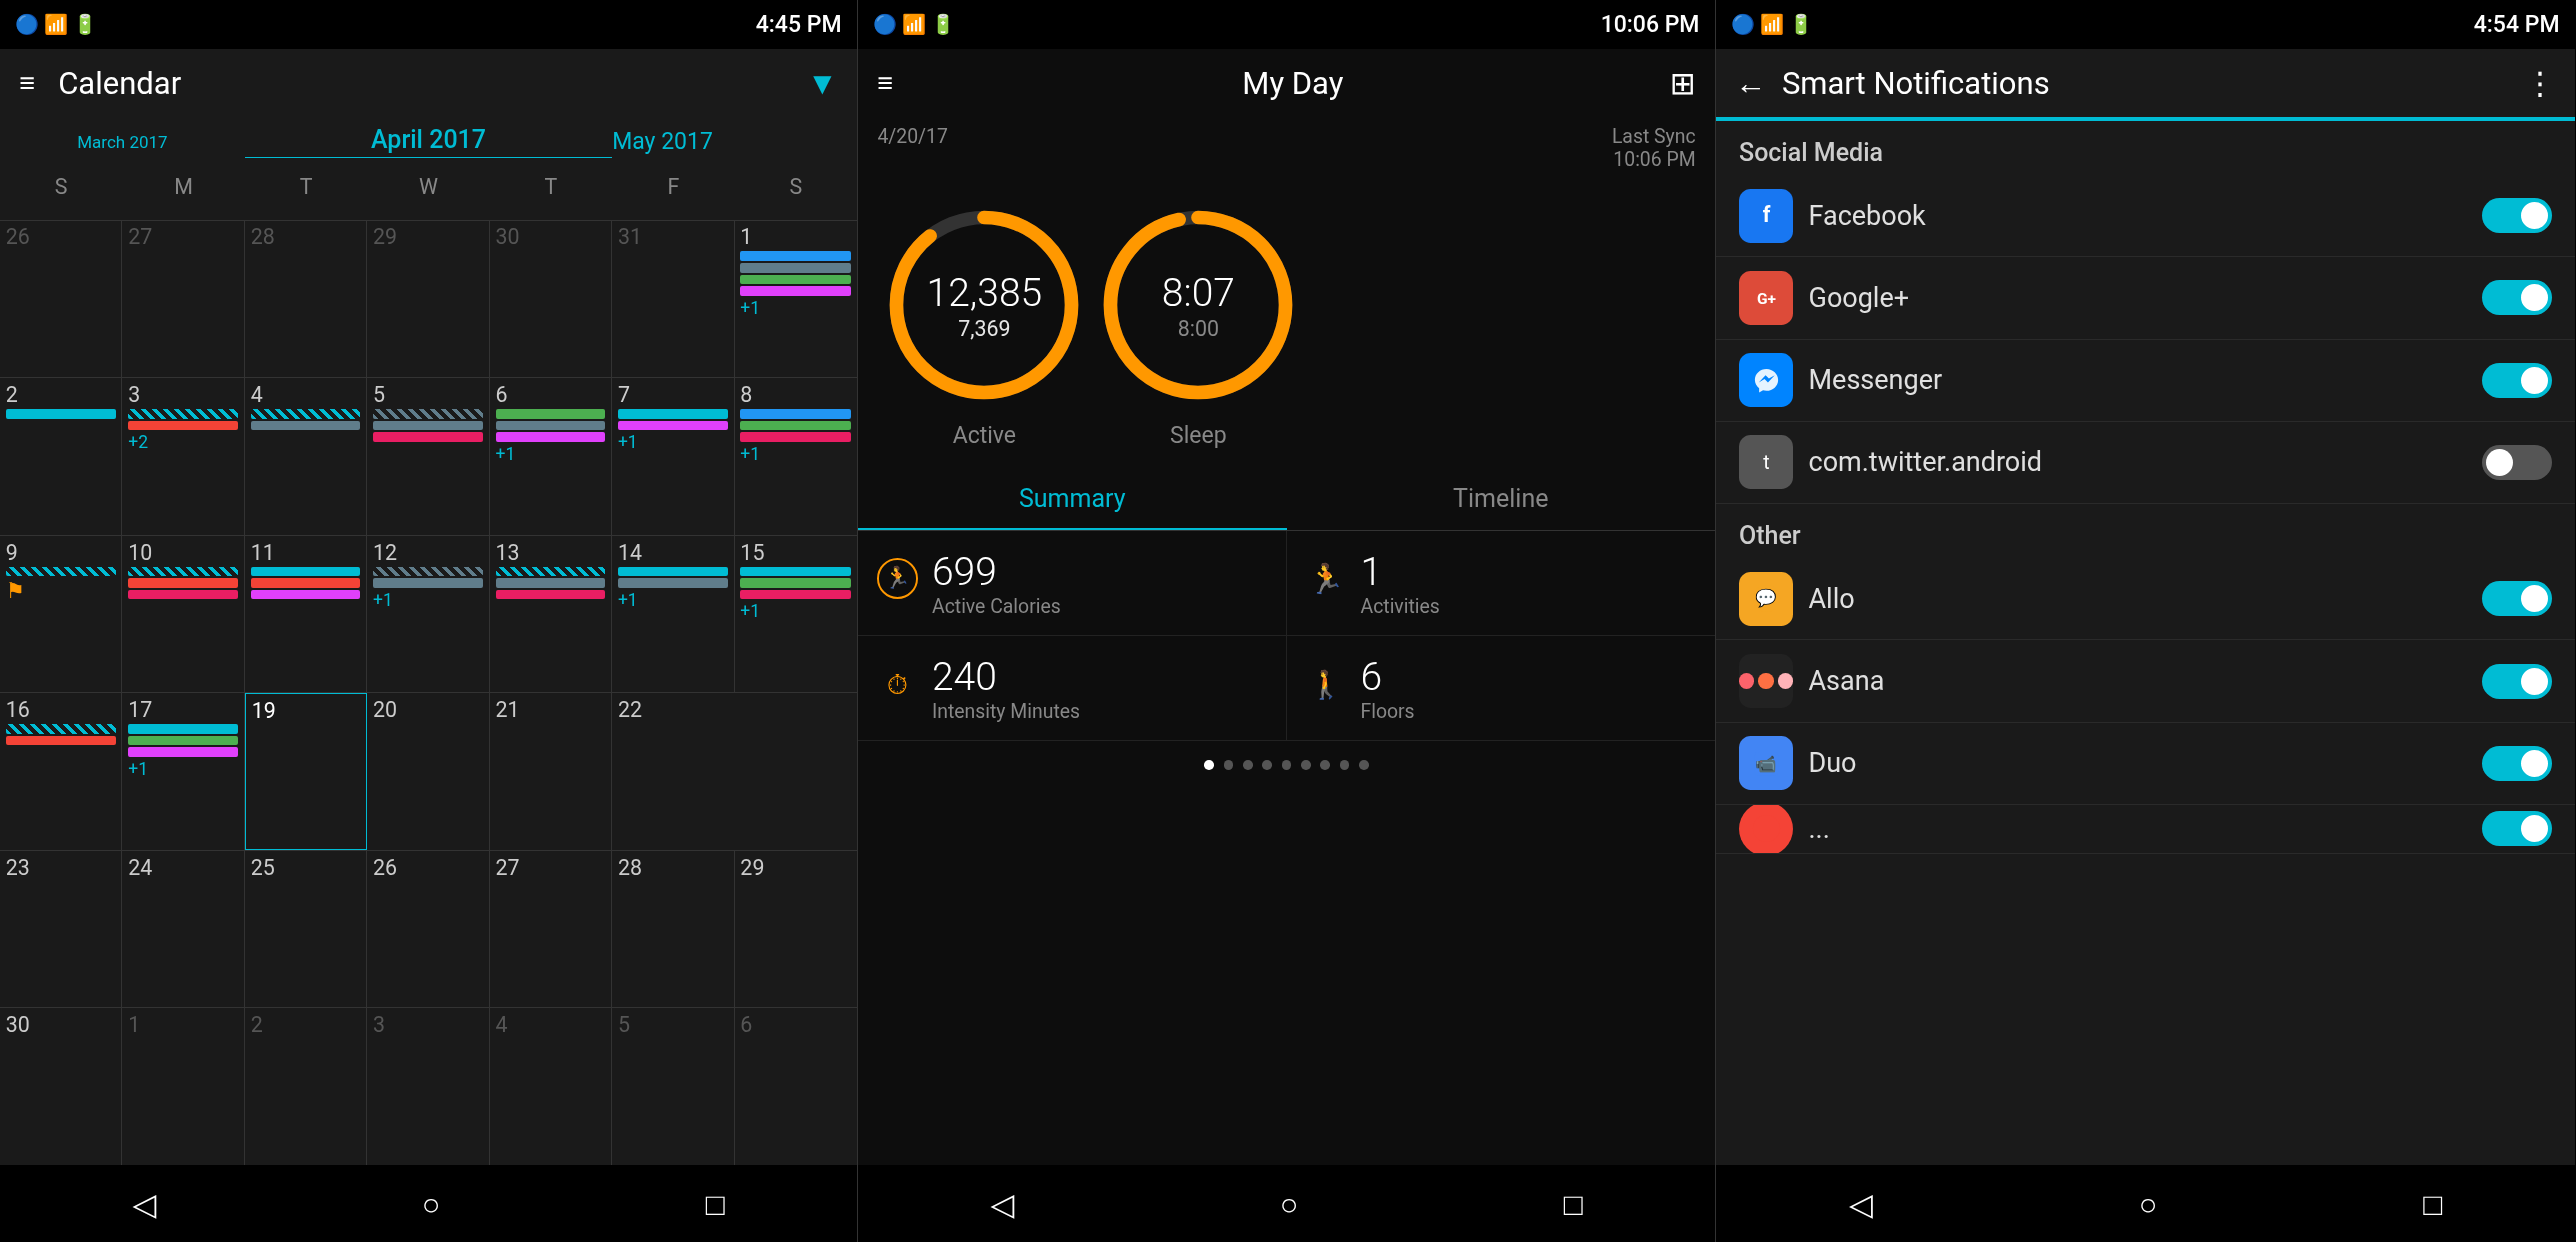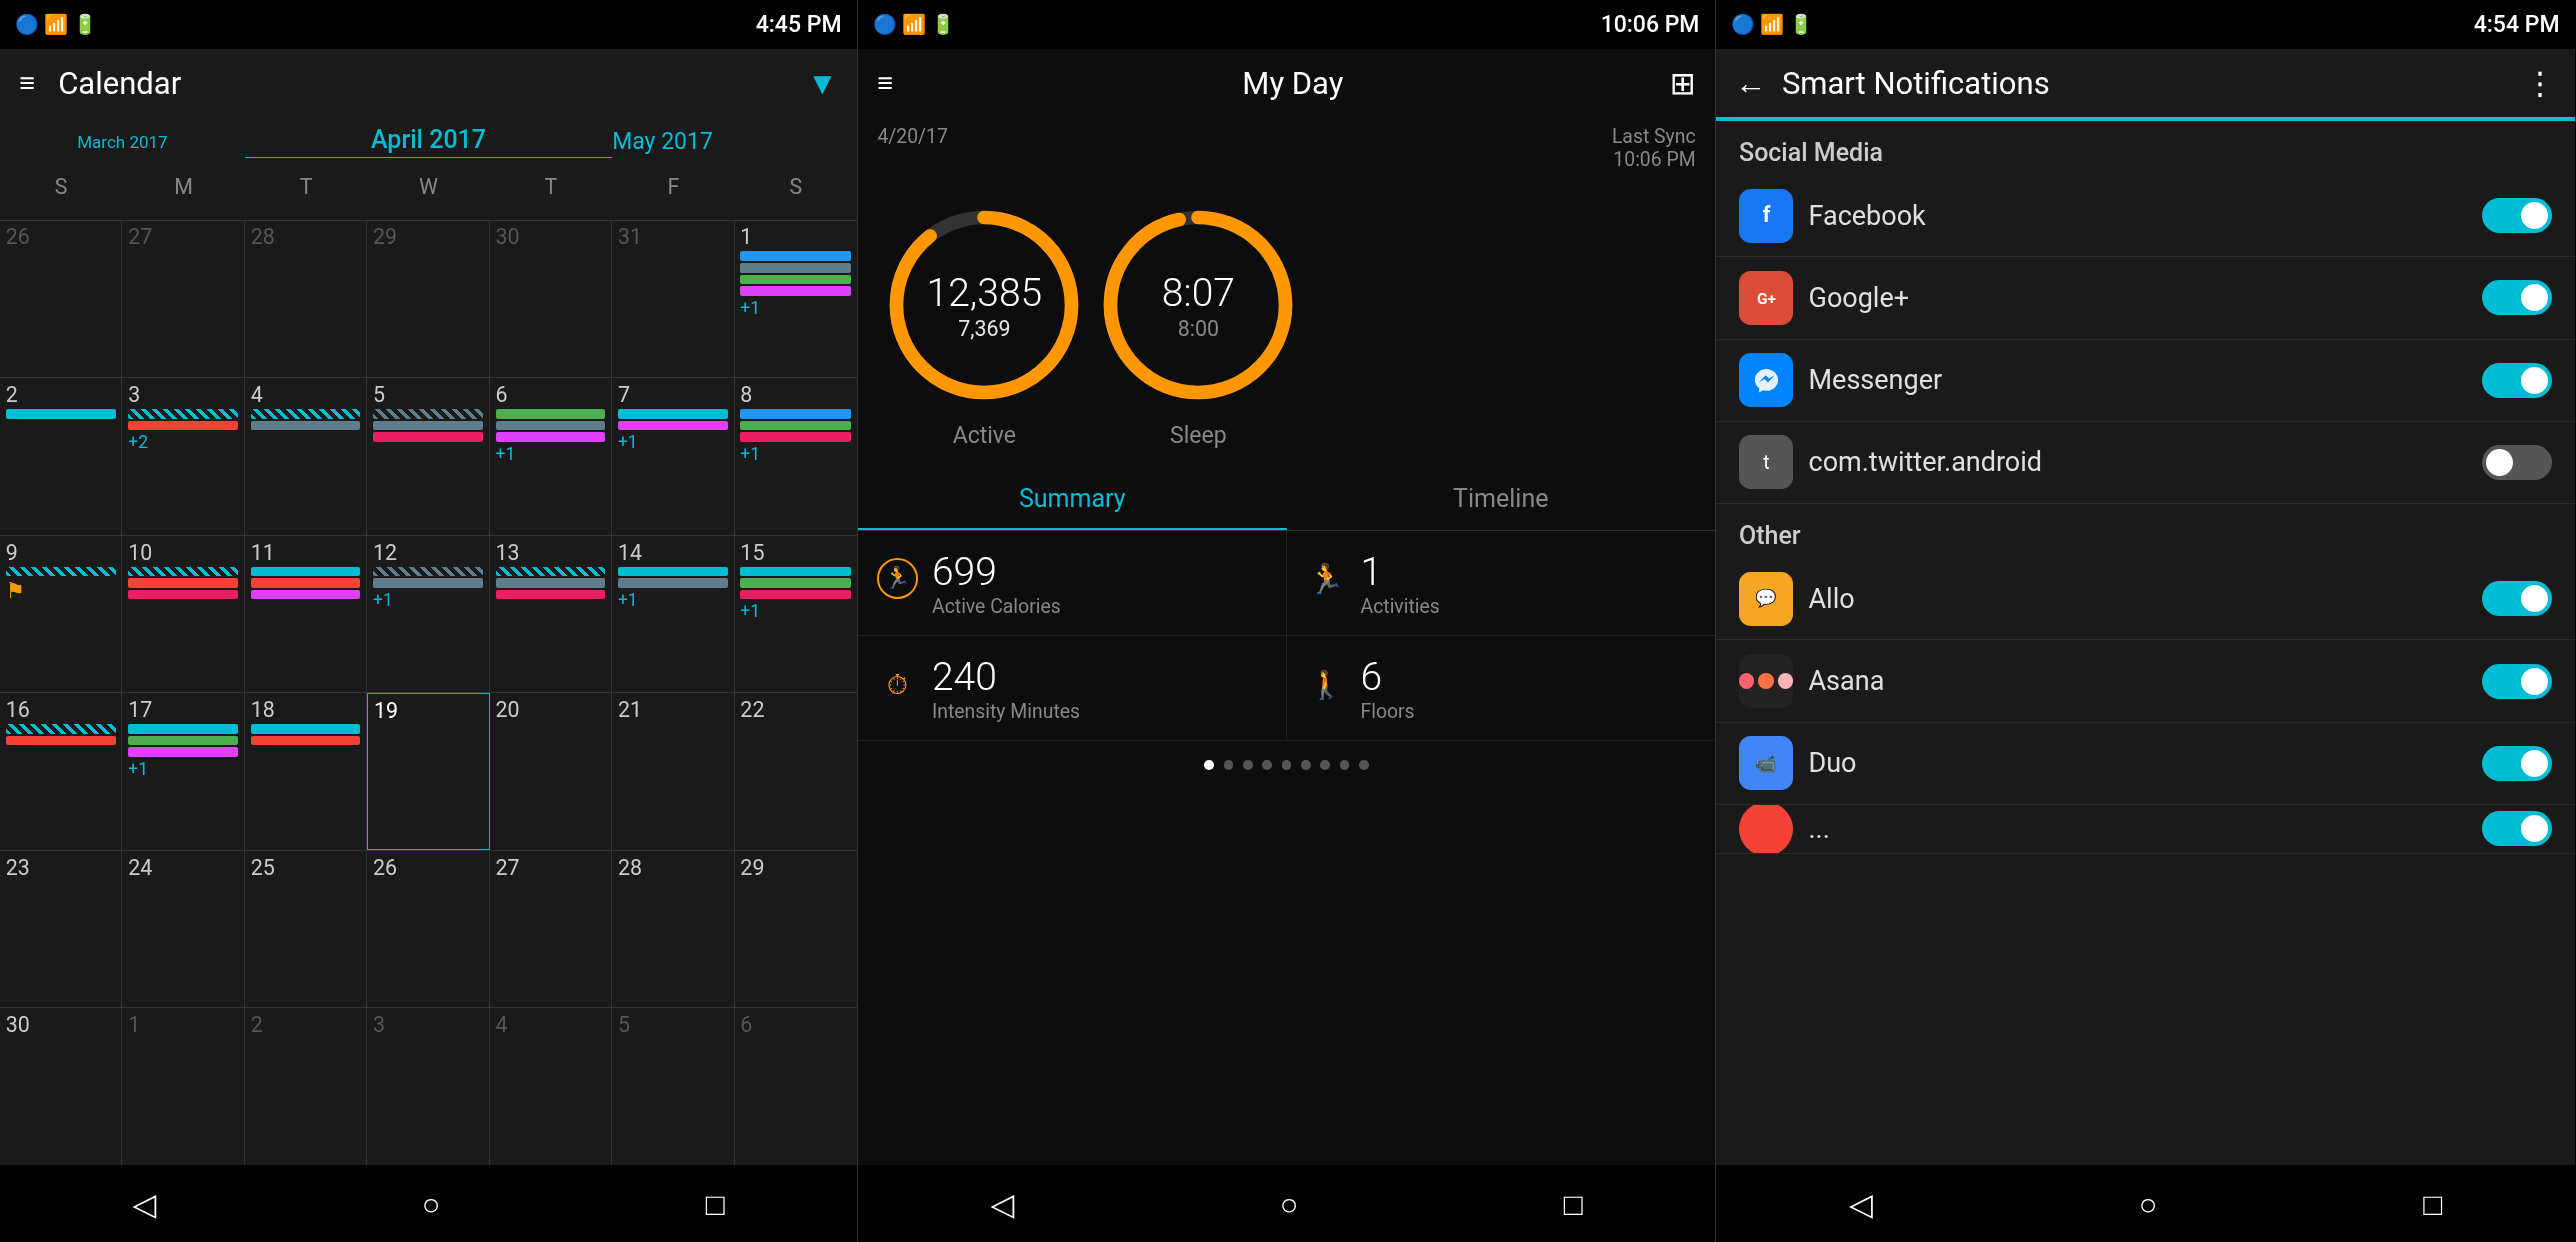--- a/index.html
+++ b/index.html
@@ -594,25 +594,20 @@
         <div class="cal-event-bar hatched-blue"></div>
         <div class="cal-event-bar red"></div>
       </div>
       <div class="cal-cell">
         <div class="cal-day-num">17</div>
         <div class="cal-event-bar cyan"></div>
         <div class="cal-event-bar green"></div>
         <div class="cal-event-bar magenta"></div>
         <div class="cal-more">+1</div>
       </div>
-      <div class="cal-cell">
-        <div class="cal-day-num">18</div>
-        <div class="cal-event-bar cyan"></div>
-        <div class="cal-event-bar red"></div>
-      </div>
       <div class="cal-cell" style="border: 1.9px solid #00bcd4;">
         <div class="cal-day-num" style="color:#fff;">19</div>
       </div>
       <div class="cal-cell">
         <div class="cal-day-num">20</div>
       </div>
       <div class="cal-cell">
         <div class="cal-day-num">21</div>
       </div>
       <div class="cal-cell">

